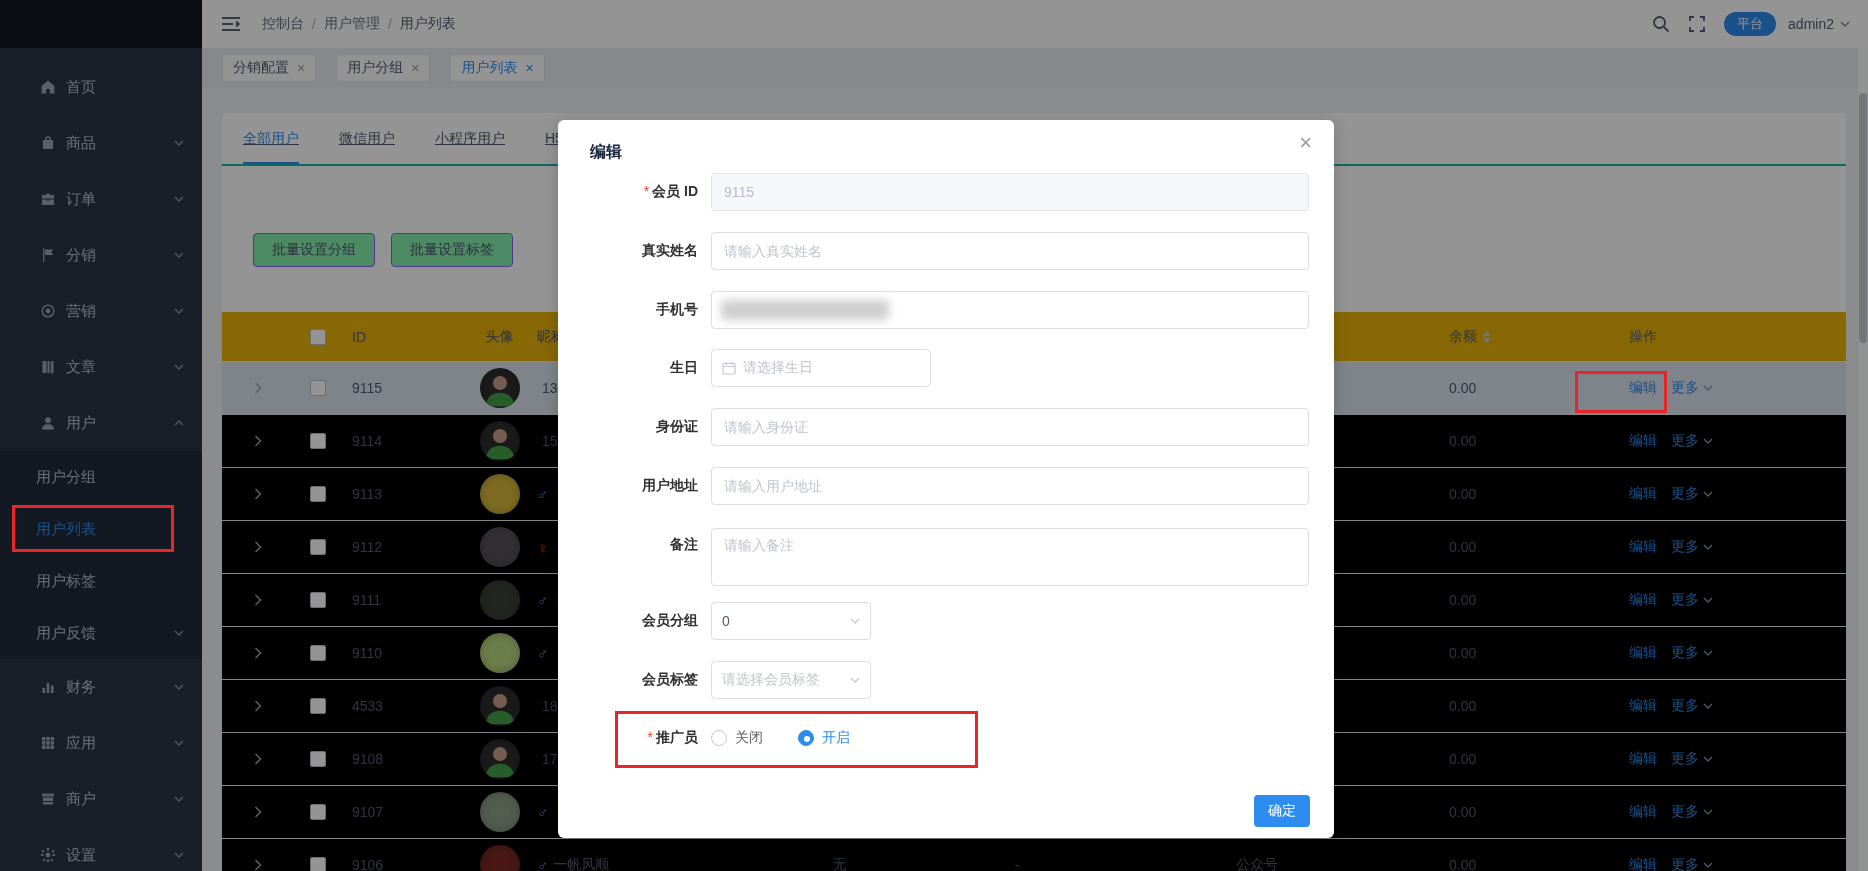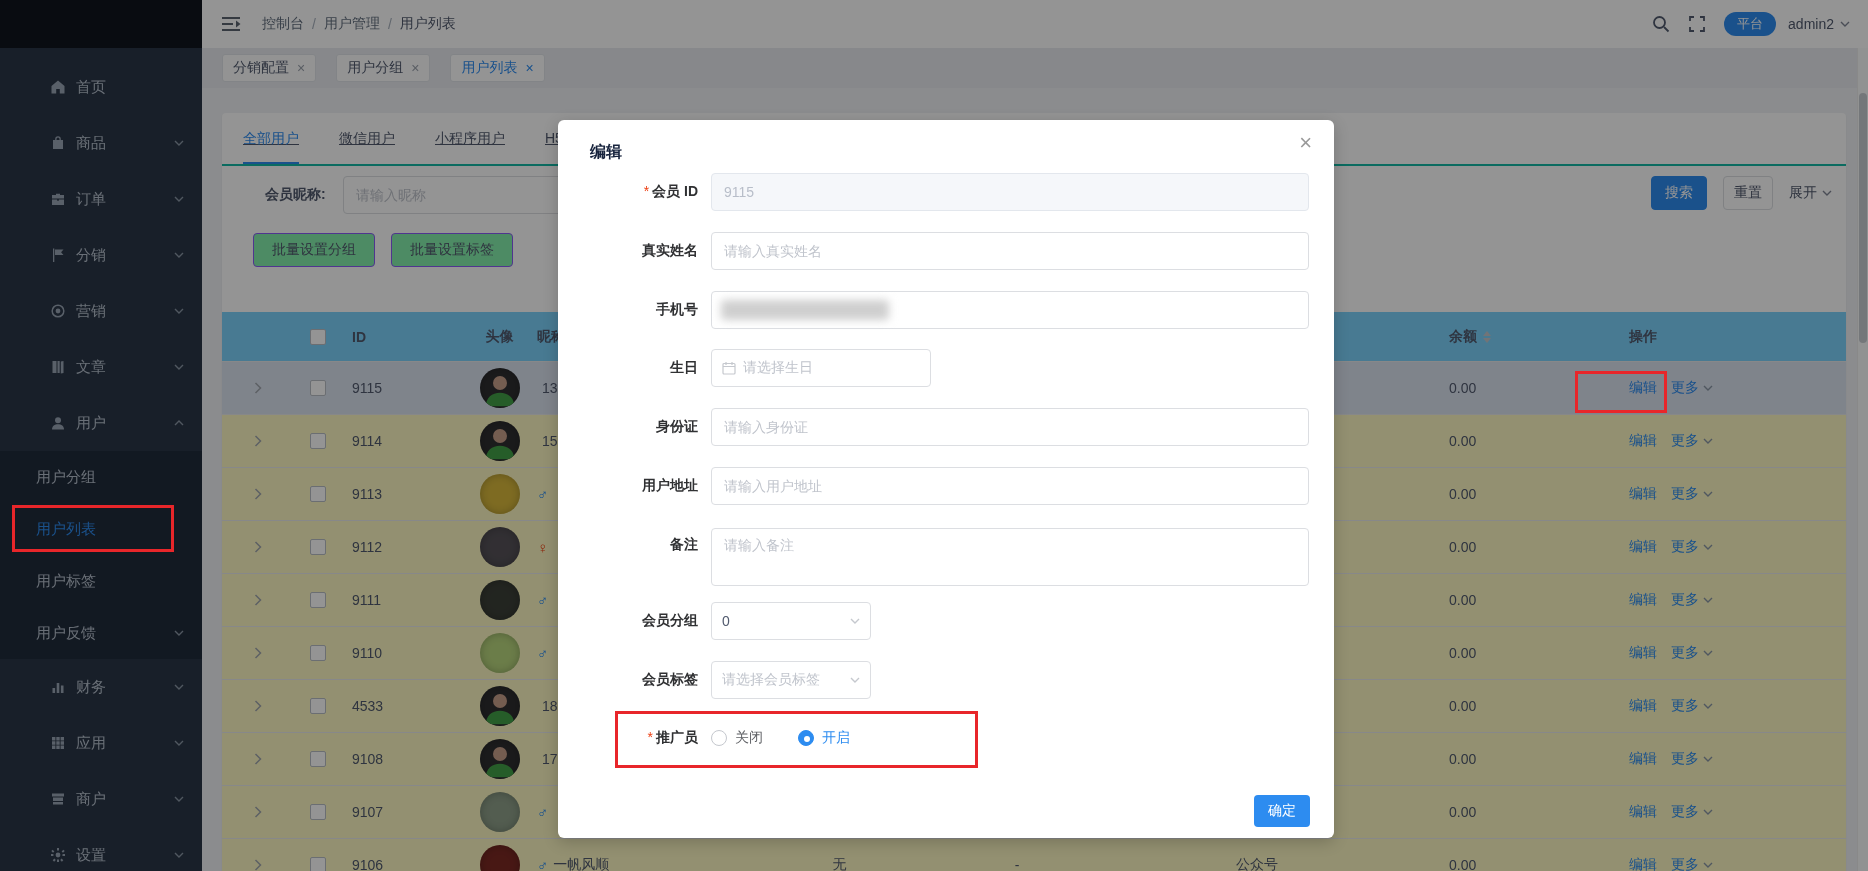--- a/index.html
+++ b/index.html
@@ -3,21 +3,21 @@
 <meta charset="utf-8">
 <style>
   html,body{margin:0;padding:0;width:1868px;height:871px;overflow:hidden;
     font-family:"Liberation Sans","DejaVu Sans",sans-serif;font-size:14px;color:#515a6e;background:#f0f2f5;}
   *{box-sizing:border-box;}
 
   
   .sidebar{position:absolute;left:0;top:0;width:202px;height:871px;background:#2a3647;z-index:1;}
   .logo{height:48px;background:#11161e;}
   .snav{padding-top:11px;}
-  .sitem{height:56px;display:flex;align-items:center;padding:0 18px 0 22px;color:#b6c0cd;font-size:15px;cursor:pointer;margin-left:28px;}
+  .sitem{height:56px;display:flex;align-items:center;padding:0 18px 0 40px;color:#b6c0cd;font-size:15px;cursor:pointer;}
   .sitem .sic{width:16px;height:16px;margin-right:10px;flex:0 0 16px;color:#9aa6b5;}
   .sitem .lbl{flex:1;}
   .chev{width:10px;height:6px;color:#8b97a6;}
   .submenu{background:#202b3b;}
   .subitem{height:52px;display:flex;align-items:center;padding:0 18px 0 36px;color:#b6c0cd;font-size:15px;cursor:pointer;}
   .subitem.active{color:#2d8cf0;}
   .subitem .lbl{flex:1;}
 
   
   .topbar{position:absolute;left:202px;right:0;top:0;height:48px;background:#fff;display:flex;align-items:center;padding:0 18px 0 20px;}
@@ -52,22 +52,22 @@
   .btn{height:34px;border-radius:4px;display:flex;align-items:center;justify-content:center;font-size:14px;cursor:pointer;}
   .btn.primary{background:#2d8cf0;color:#fff;width:56px;border:1px solid #2d8cf0;}
   .btn.plain{background:#fff;color:#515a6e;border:1px solid #dcdee2;width:50px;}
   .linkish{display:flex;align-items:center;gap:5px;color:#515a6e;cursor:pointer;}
   .brow{position:absolute;left:31px;top:120px;display:flex;gap:16px;}
   .btn.outline{background:#86efac;border:1px solid #8b5cf6;color:#515a6e;padding:0 18px;}
 
   
   .table{position:absolute;left:0;top:199px;width:1624px;}
   .trow,.thead{display:grid;grid-template-columns:72px 48px 120px 75px 225px 155px 200px 280px 165px 1fr;align-items:center;}
-  .thead{height:50px;background:#7dd3fc;color:#515a6e;font-weight:700;border-bottom:1px solid #e8eaec;}
-  .trow{height:53px;border-bottom:1px solid #e8eaec;background:#fef9c3;}
+  .thead{height:50px;background:#eab308;color:#515a6e;font-weight:400;border-bottom:1px solid #e8eaec;}
+  .trow{height:53px;border-bottom:1px solid #e8eaec;background:#000000;}
   .trow.sel{background:#dbe3f0;}
   .cell{display:flex;align-items:center;}
   .c-center{justify-content:center;}
   .c-id{padding-left:10px;}
   .c-bal{padding-left:52px;}
   .c-ops{padding-left:67px;gap:14px;}
   .cb{width:16px;height:16px;border:1px solid #b8bdc4;border-radius:2px;background:#fff;cursor:pointer;}
   .exp{color:#a0a6ad;cursor:pointer;display:flex;}
   .avatar{width:40px;height:40px;border-radius:50%;overflow:hidden;position:relative;box-shadow:inset 0 0 8px rgba(0,0,0,.25);background:#888;}
   .avatar .pg{display:none;width:40px;height:40px;}
@@ -294,34 +294,20 @@
 <div class="content">
   <div class="card">
 
     <div class="ctabs">
       <div class="ctab active">全部用户</div>
       <div class="ctab">微信用户</div>
       <div class="ctab">小程序用户</div>
       <div class="ctab">H5用</div>
     </div>
 
-    <div class="frow">
-      <span class="flabel">会员昵称:</span>
-      <input class="finput" placeholder="请输入昵称" style="">
-      <div class="fbtns">
-        <div class="btn primary">搜索</div>
-        <div class="btn plain">重置</div>
-        <div class="linkish">
-          <span>展开</span>
-          <svg class="chev" viewBox="0 0 10 6" style="color:#808695">
-              <path d="M1 1l4 4 4-4" stroke="currentColor" fill="none" stroke-width="1.4"></path>
-            </svg>
-        </div>
-      </div>
-    </div>
 
     <div class="brow">
       <div class="btn outline">批量设置分组</div>
       <div class="btn outline">批量设置标签</div>
     </div>
 
     <div class="table">
       <div class="thead">
         <span class="cell c-center"></span>
         <span class="cell c-center">

